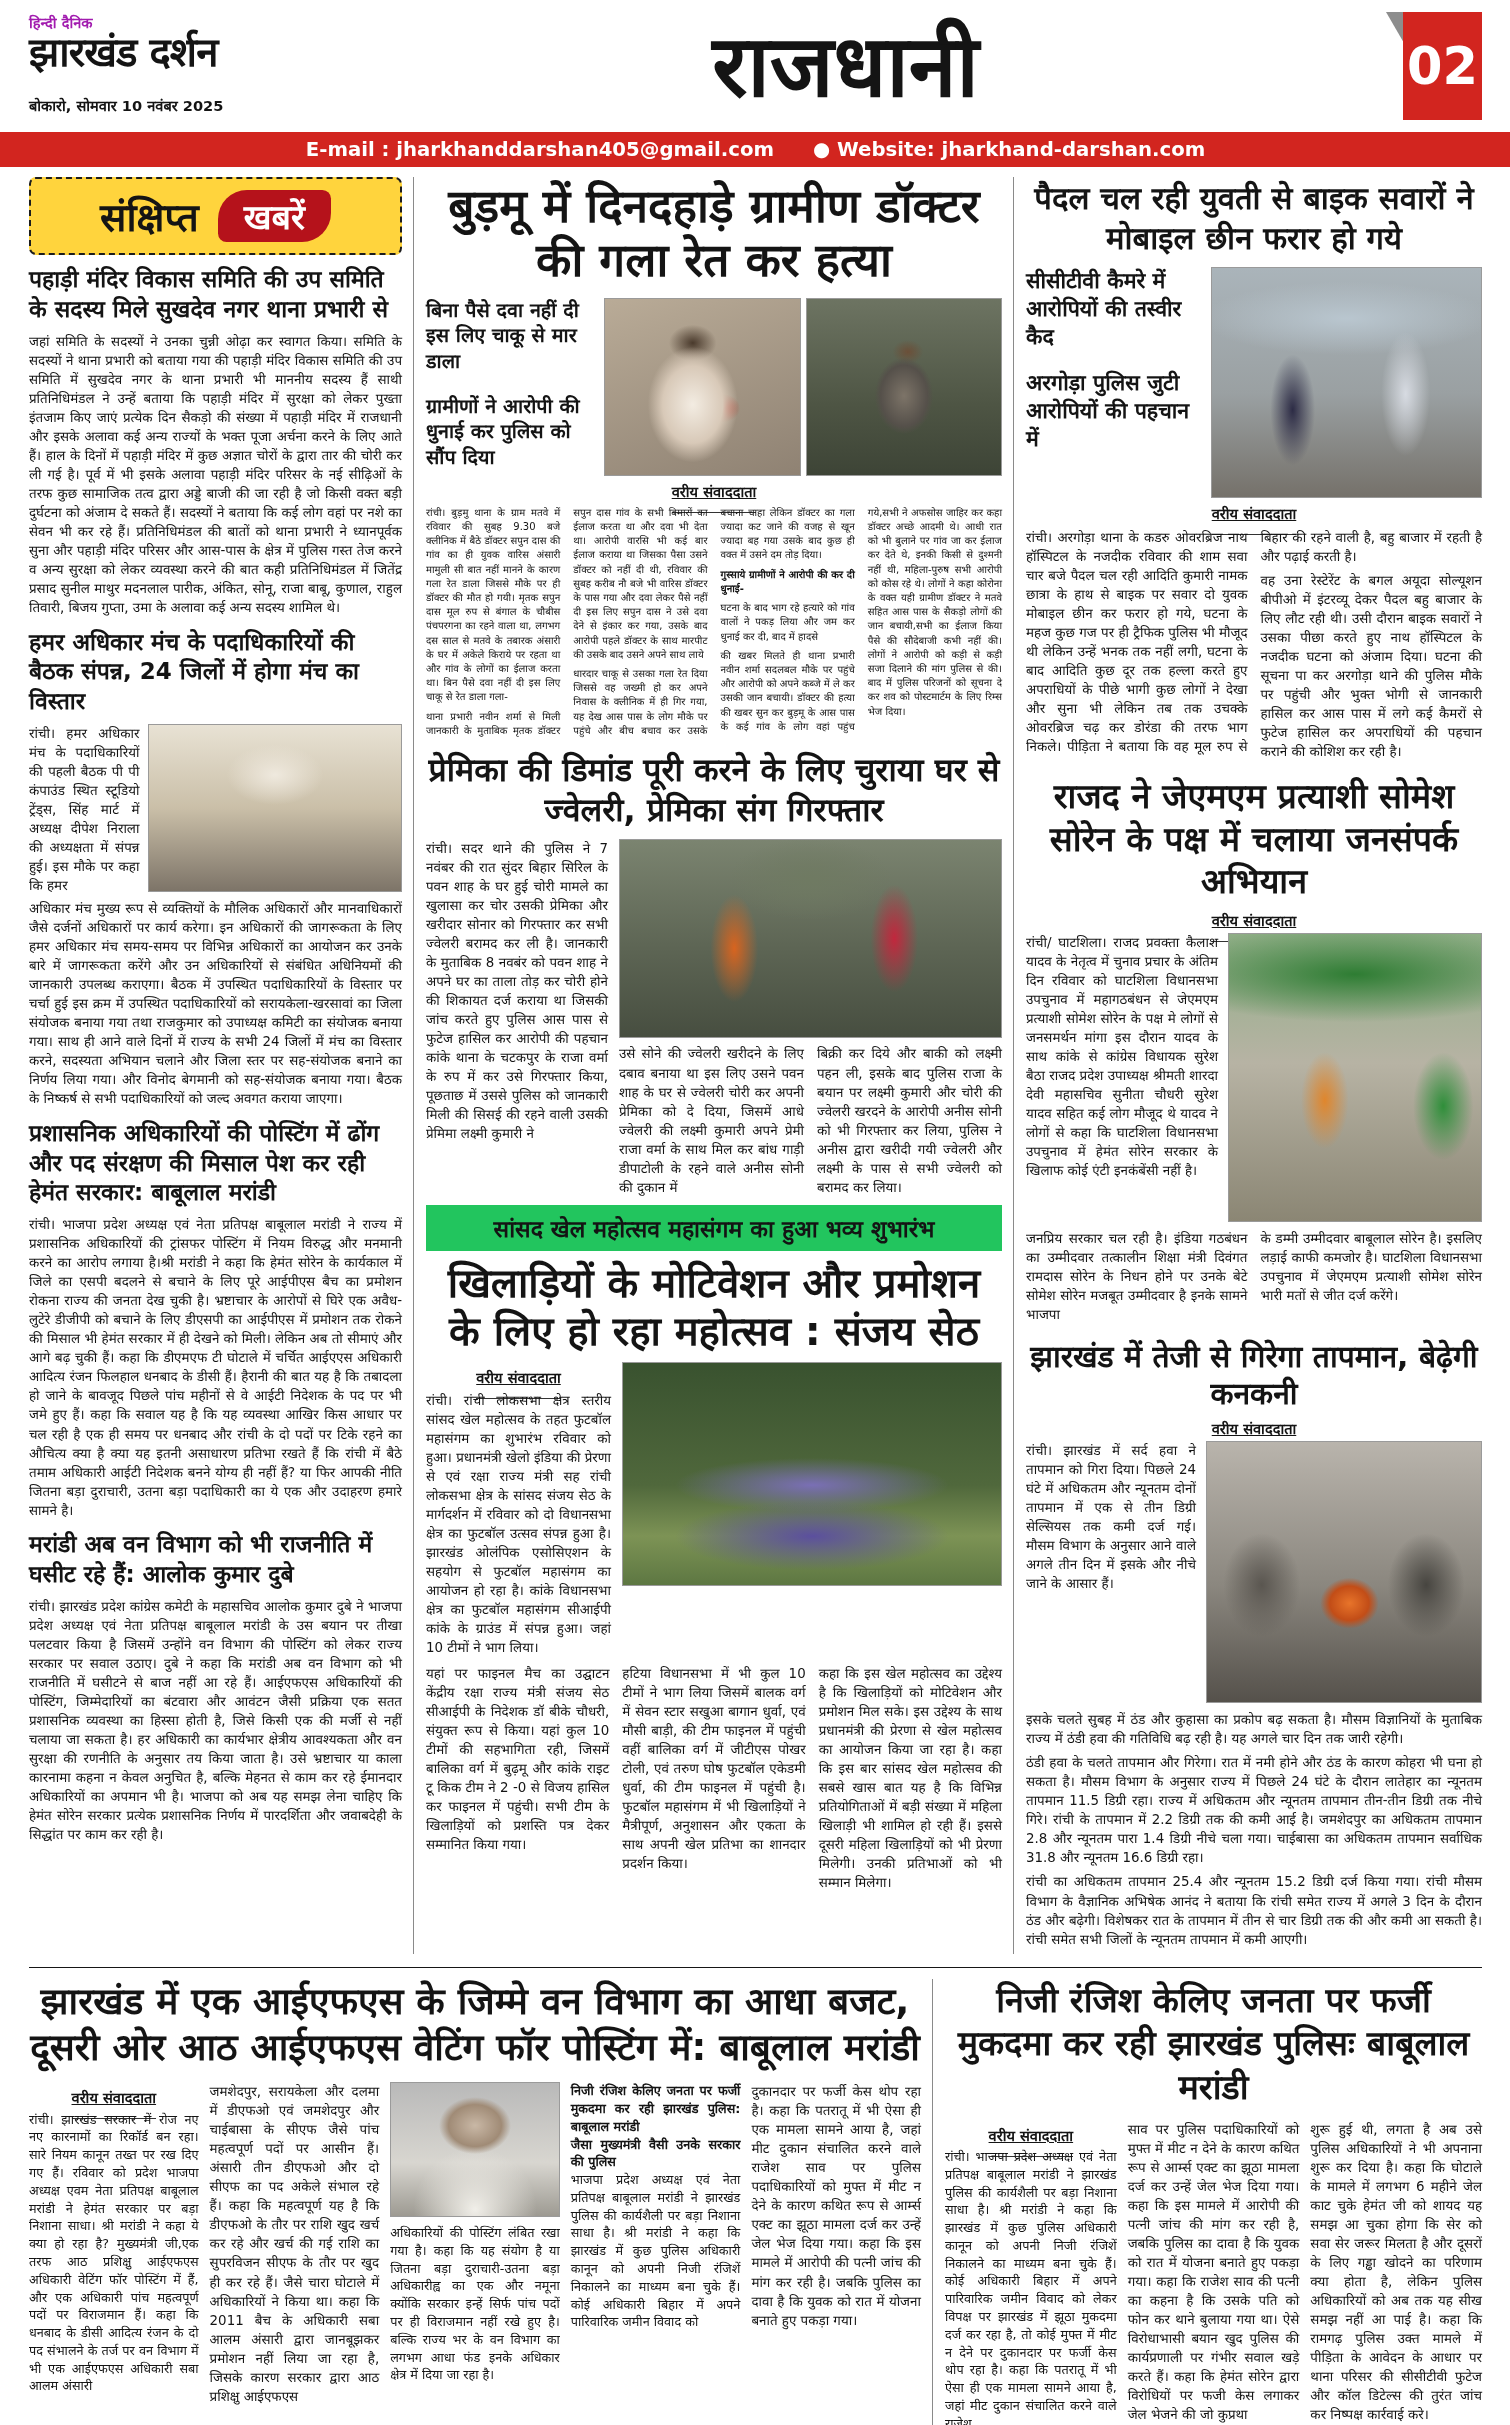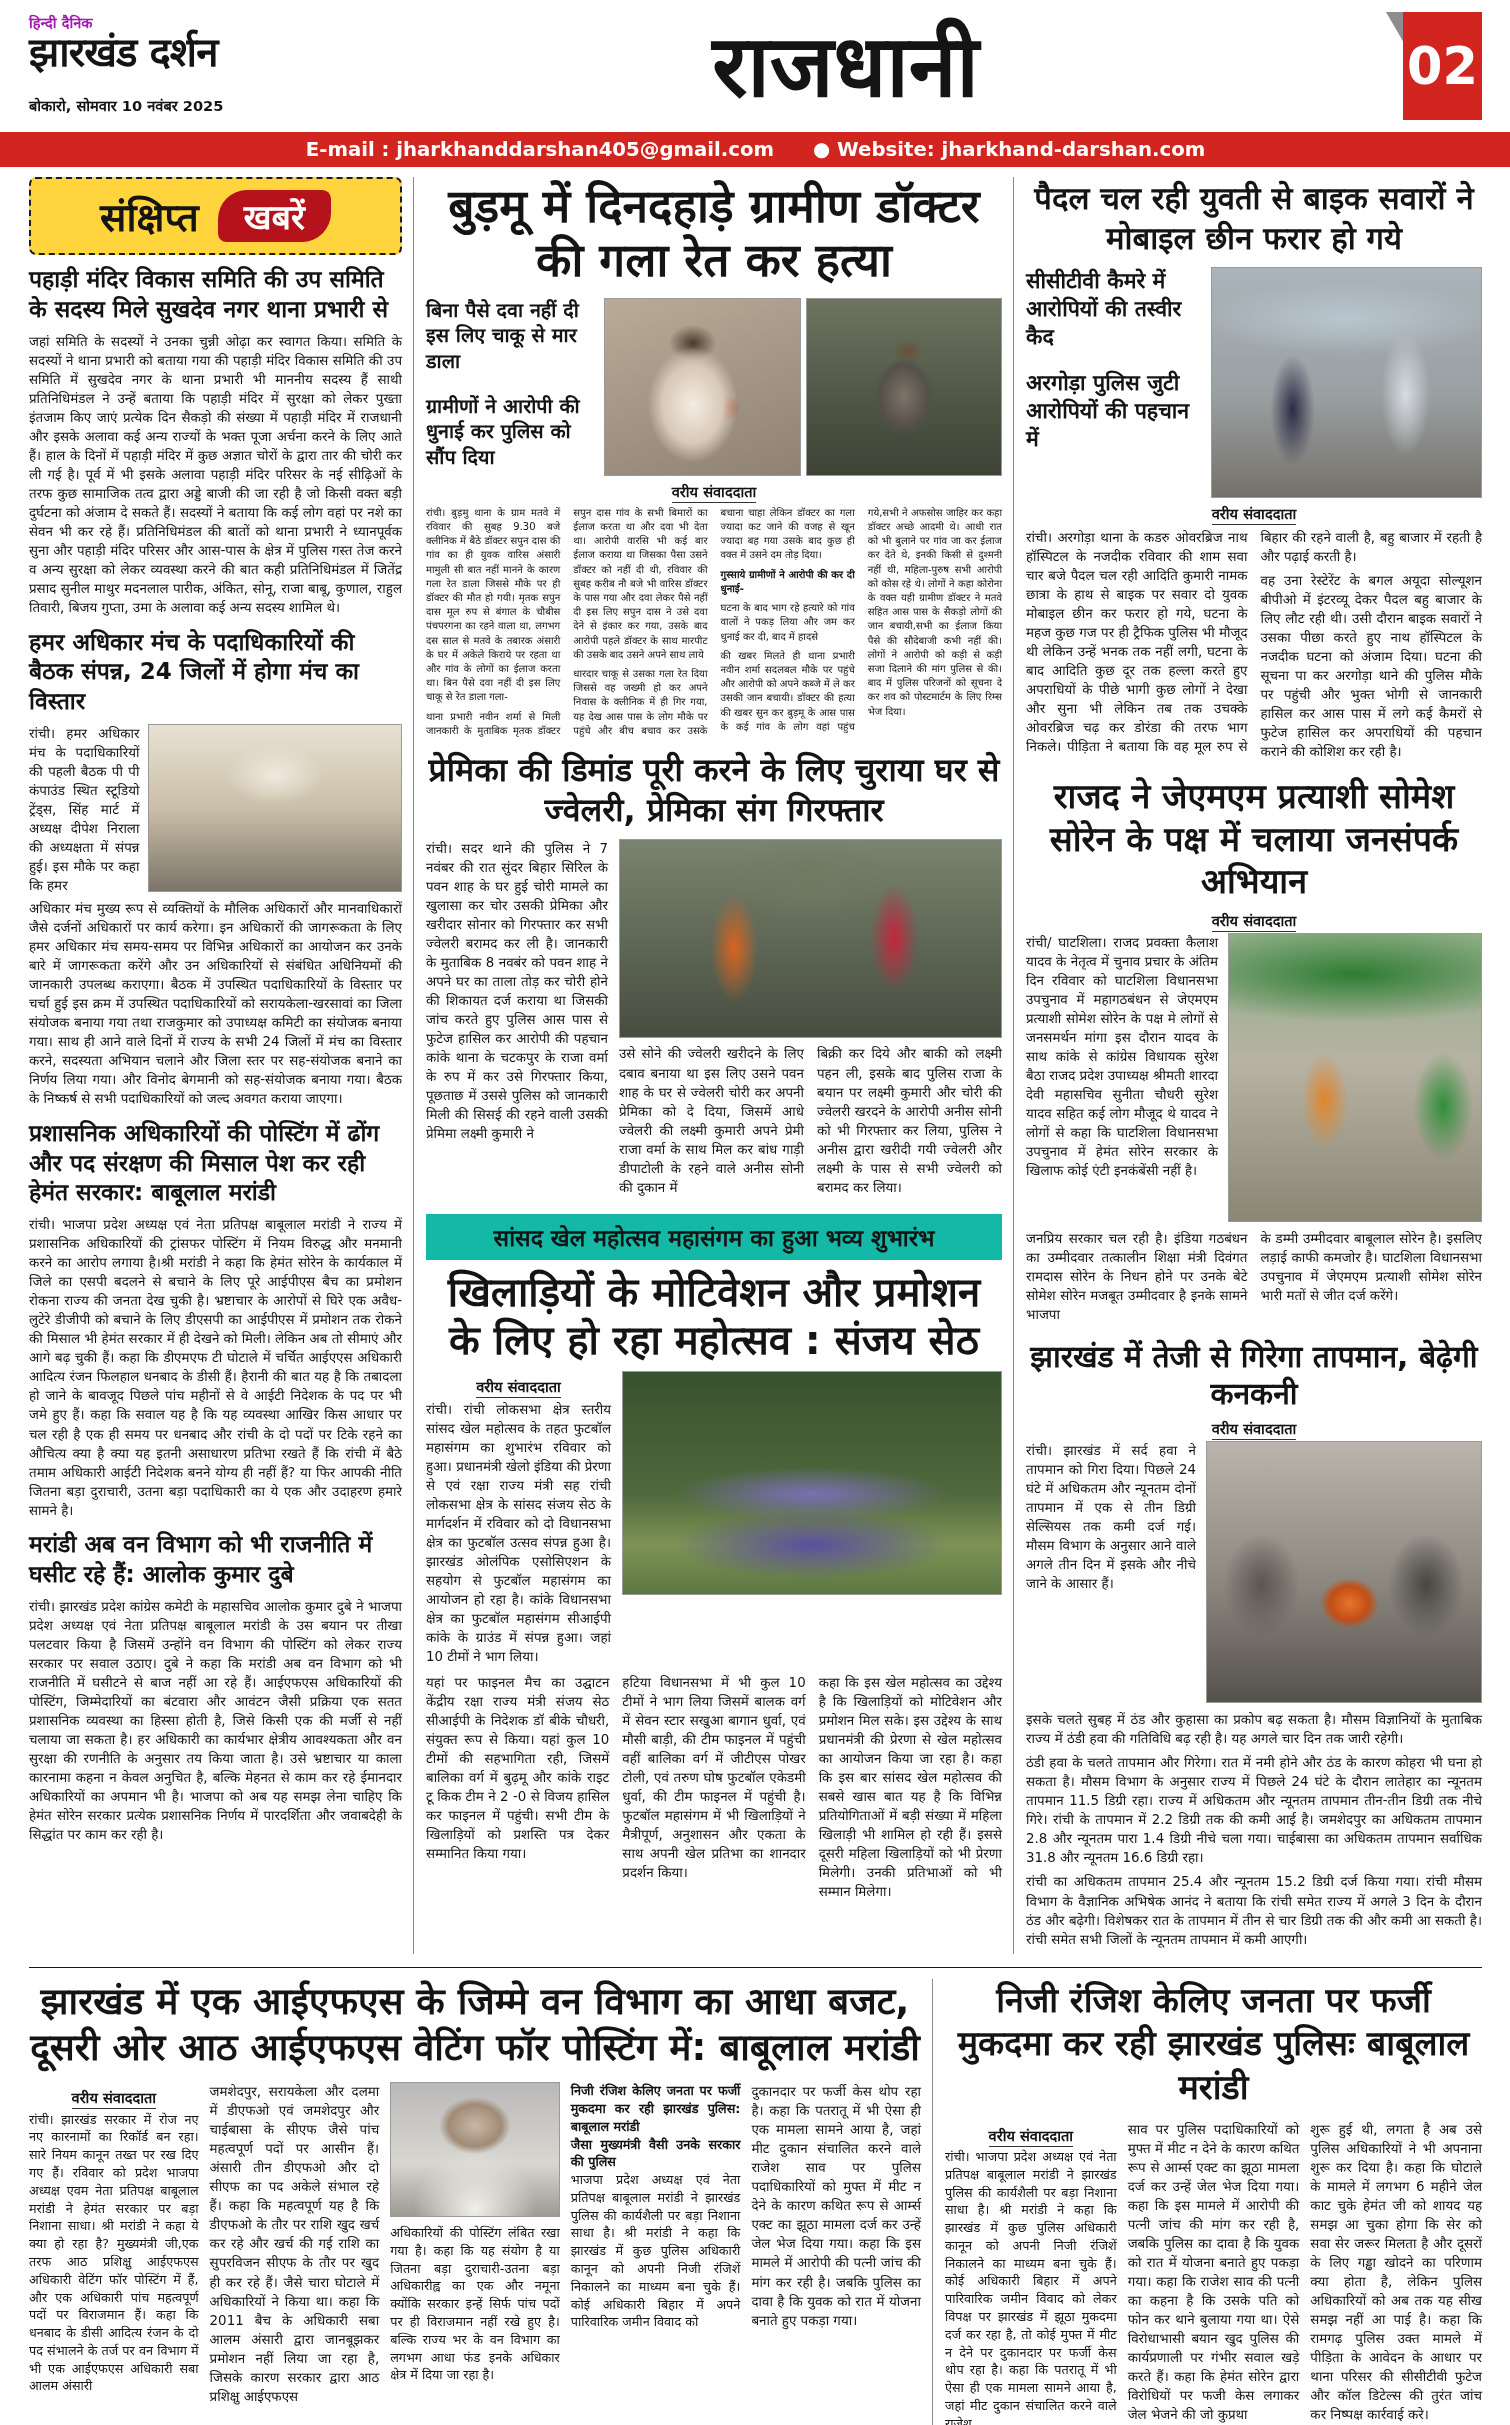--- a/index.html
+++ b/index.html
@@ -14,21 +14,21 @@
   .section-title{flex:1;text-align:center;font-size:86px;font-weight:800;line-height:.95;margin-top:13.7px;}
   .pagebox-wrap{position:relative;width:103px;height:113px;}
   .pagebox{position:absolute;right:0;top:0;width:79px;height:108px;background:#d2251f;color:#fff;
            display:flex;align-items:center;justify-content:center;font-size:51px;font-weight:800;}
   .pagefold{position:absolute;right:74px;top:0;width:0;height:0;
             border-top:38px solid #8d8d8d;border-left:22px solid transparent;}
   .contact-bar{background:#d2251f;color:#fff;display:flex;justify-content:center;gap:39px;
                font-weight:800;font-size:19.7px;padding:6px 0;margin-top:6.9px;}
   
   .byline{ text-align:center;font-weight:800;font-size:14.6px;margin:5.1px 0 3.4px;}
-  .byline span{border-bottom:0.9px solid #333;padding-bottom:2px;}
+  .byline span{border-bottom:0.9px solid #333;padding-bottom:12px;text-decoration:underline;}
   .jtext{font-size:13.4px;line-height:1.42;text-align:justify;}
   .photo{border:0.9px solid #9a9a9a;box-sizing:border-box;}
   .crosshead{font-weight:800;}
   p{margin:0 0 5.1px 0;}
   
   .main{display:flex;gap:12px;padding:10.3px 29px 0 29px;}
   .rail{width:373px;border-right:0.9px solid #8a8a8a;padding-right:11px;}
   .midcol{width:576px;border-right:0.9px solid #8a8a8a;padding-right:11px;}
   .rightcol{flex:1;min-width:0;}
   
@@ -68,21 +68,21 @@
   .jw-row{display:flex;gap:11px;}
   .jw-col1{width:182px;}
   .jw-right{flex:1;min-width:0;}
   .ph-jw{width:100%;height:199px;background:
      radial-gradient(34px 77px at 30% 55%,#d8641f,transparent 70%),
      radial-gradient(34px 77px at 72% 50%,#c2273d,transparent 70%),
      radial-gradient(103px 51px at 50% 20%,#6f7a62,transparent 80%),
      linear-gradient(180deg,#7b8470 0%,#5d6554 55%,#474e40 100%);}
   .jw-body{column-count:2;column-gap:13px;margin-top:6.9px;}
   
-  .sp-strip{background:#14b8a6;font-size:23px;font-weight:800;text-align:center;padding:6.9px 0;margin-top:12px;}
+  .sp-strip{background:#22c55e;font-size:23px;font-weight:800;text-align:center;padding:6.9px 0;margin-top:3px;}
   .sp-headline{font-size:40px;font-weight:800;text-align:center;line-height:1.2;margin:8.6px 0 6.9px;}
   .sp-row{display:flex;gap:11px;}
   .sp-col1{width:185px;}
   .ph-sp{flex:1;height:224px;background:
      radial-gradient(171px 43px at 50% 78%,#5b4f9e,transparent 80%),
      radial-gradient(171px 34px at 50% 55%,#7a6fb5,transparent 80%),
      linear-gradient(180deg,#39522f 0%,#50683c 55%,#7d9355 78%,#5d7742 100%);}
   .sp-body{column-count:3;column-gap:13px;margin-top:6.9px;}
   
   .mb-headline{font-size:31px;font-weight:800;text-align:center;line-height:1.28;margin:1.7px 0 8.6px;}

